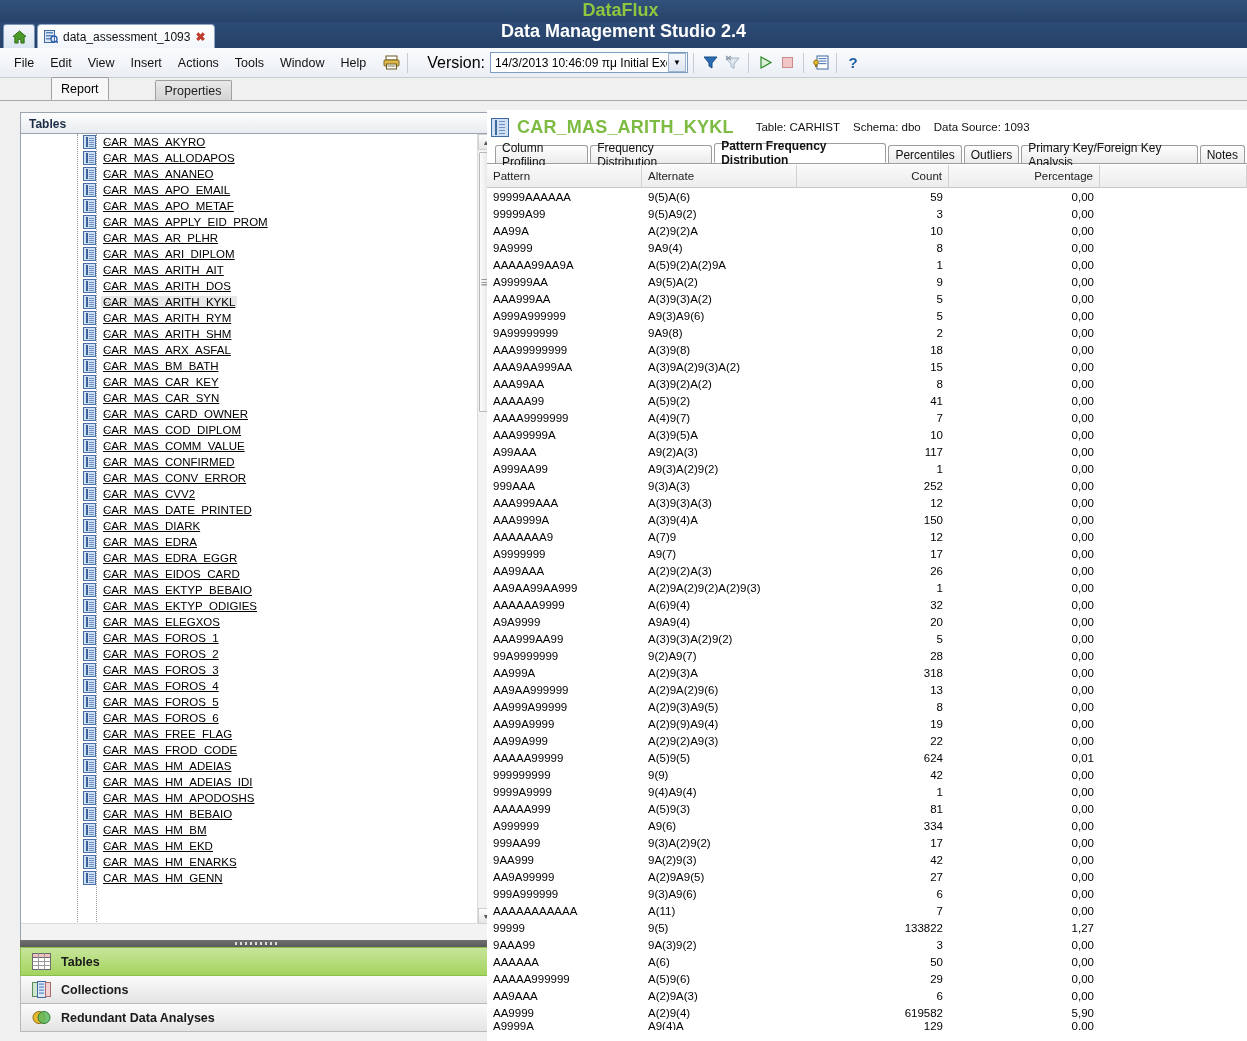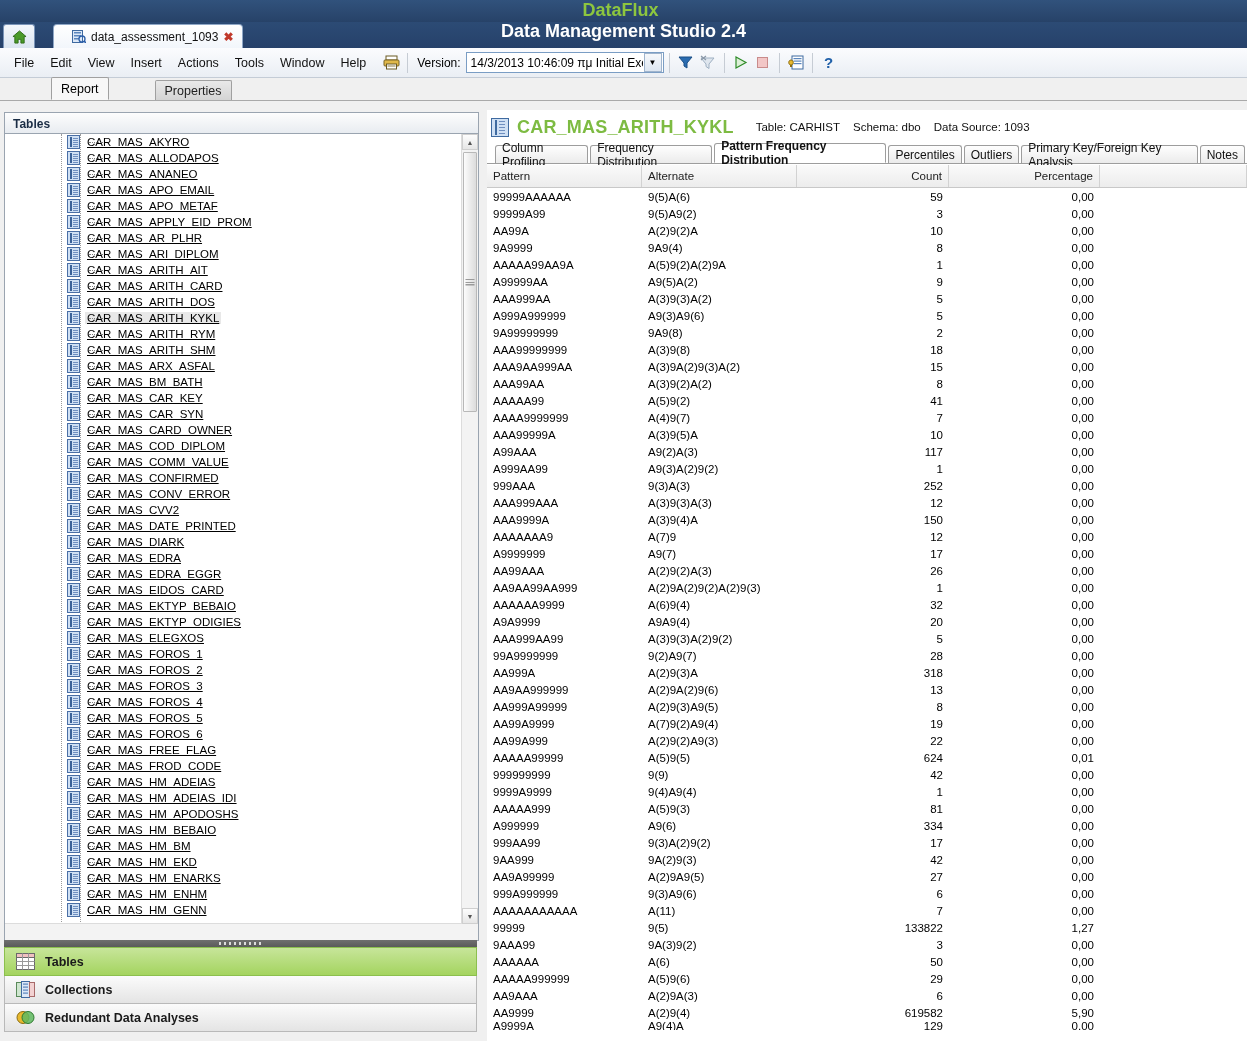--- a/index.html
+++ b/index.html
@@ -27,39 +27,39 @@
     display:flex;align-items:flex-end;padding-left:3px;
   }
   .homebtn{
     width:30px;height:23px;margin-right:2px;
     background:linear-gradient(to bottom,#f4f7fb 0%,#dbe5f1 100%);
     border:1px solid #7a94b8;border-bottom:none;
     border-radius:3px 3px 0 0;
     display:flex;align-items:center;justify-content:center;
   }
   .doctab{
-    height:23px;padding:0 8px 0 18px;
+    height:23px;padding:0 8px 0 6px;
     background:linear-gradient(to bottom,#ffffff 0%,#f2f6fb 100%);
     border:1px solid #8fa7c6;border-bottom:none;
     border-radius:4px 4px 0 0;
     display:flex;align-items:center;gap:5px;
-    font-size:12px;color:#111;font-weight:normal;margin-left:16px;
+    font-size:12px;color:#111;font-weight:normal;
   }
   .doctab .closex{color:#c0392b;font-weight:bold;font-size:12px;cursor:pointer;}
 
   
   .menubar{
     height:29px;background:linear-gradient(to bottom,#fbfcfe 0%,#eaeef4 100%);
     border-bottom:1px solid #c4ccd6;
     display:flex;align-items:center;padding-left:6px;gap:0;
   }
   .menuitem{padding:3px 8px;font-size:12.5px;color:#111;cursor:default;}
   .tbsep{width:1px;height:20px;background:#c6ccd4;margin:0 5px;}
   .tbicon{width:22px;height:22px;display:flex;align-items:center;justify-content:center;cursor:pointer;}
-  .verlabel{font-size:12px;margin:0 5px 0 4px;}
+  .verlabel{font-size:16px;margin:0 5px 0 14px;}
   .verbox{
     display:flex;align-items:center;
     height:19px;border:1px solid #7a9dc4;background:#fff;
     padding:0 0 0 4px;font-size:12px;
   }
   .verbox .vtext{width:172px;white-space:nowrap;overflow:hidden;}
   .verbox .vcaret{
     width:16px;height:17px;margin:0 1px;
     background:linear-gradient(to bottom,#f6f8fb 0%,#dde6f1 100%);
     border:1px solid #9fb4cd;
@@ -81,21 +81,21 @@
   }
   .rtab.active{
     background:#f7f7f7;height:21px;color:#000;
     border-bottom:1px solid #f7f7f7;
   }
 
   
   .body{position:absolute;left:0;top:110px;right:0;bottom:0;}
 
   
-  .leftpane{position:absolute;left:4px;top:2px;width:475px;bottom:0;}
+  .leftpane{position:absolute;left:20px;top:2px;width:475px;bottom:0;}
   .panehdr{
     height:21px;background:linear-gradient(to bottom,#fdfdfd 0%,#e7ebf0 100%);
     border:1px solid #9aa4b0;border-bottom:none;
     display:flex;align-items:center;padding-left:8px;
     font-size:12px;font-weight:bold;color:#1b2d45;
   }
   .treewrap{
     position:absolute;left:0;top:21px;width:473px;height:806px;
     border:1px solid #9aa4b0;background:#fff;overflow:hidden;
   }
@@ -379,25 +379,20 @@
                 <span class="tlabel">CAR_MAS_ARI_DIPLOM</span>
               </div>
               <div class="trow">
                 <span class="dashes"></span>
                 <span class="tico"></span>
                 <span class="tlabel">CAR_MAS_ARITH_AIT</span>
               </div>
               <div class="trow">
                 <span class="dashes"></span>
                 <span class="tico"></span>
-                <span class="tlabel">CAR_MAS_ARITH_CARD</span>
-              </div>
-              <div class="trow">
-                <span class="dashes"></span>
-                <span class="tico"></span>
                 <span class="tlabel">CAR_MAS_ARITH_DOS</span>
               </div>
               <div class="trow selected">
                 <span class="dashes"></span>
                 <span class="tico"></span>
                 <span class="tlabel">CAR_MAS_ARITH_KYKL</span>
               </div>
               <div class="trow">
                 <span class="dashes"></span>
                 <span class="tico"></span>
@@ -565,25 +560,20 @@
               </div>
               <div class="trow">
                 <span class="dashes"></span>
                 <span class="tico"></span>
                 <span class="tlabel">CAR_MAS_HM_EKD</span>
               </div>
               <div class="trow">
                 <span class="dashes"></span>
                 <span class="tico"></span>
                 <span class="tlabel">CAR_MAS_HM_ENARKS</span>
-              </div>
-              <div class="trow">
-                <span class="dashes"></span>
-                <span class="tico"></span>
-                <span class="tlabel">CAR_MAS_HM_ENHM</span>
               </div>
               <div class="trow">
                 <span class="tico"></span>
                 <span class="tlabel">CAR_MAS_HM_GENN</span>
               </div>
             </div>
         </div>
 
         <div class="vsb">
           <div class="sbbtn">▲</div>
@@ -876,21 +866,21 @@
             </div>
             <div class="grow">
               <div class="gc c1">AA999A99999</div>
               <div class="gc c2">A(2)9(3)A9(5)</div>
               <div class="gc c3">8</div>
               <div class="gc c4">0,00</div>
               <div class="gc c5"></div>
             </div>
             <div class="grow">
               <div class="gc c1">AA99A9999</div>
-              <div class="gc c2">A(7)9(2)A9(4)</div>
+              <div class="gc c2">A(2)9(9)A9(4)</div>
               <div class="gc c3">19</div>
               <div class="gc c4">0,00</div>
               <div class="gc c5"></div>
             </div>
             <div class="grow">
               <div class="gc c1">AA99A999</div>
               <div class="gc c2">A(2)9(2)A9(3)</div>
               <div class="gc c3">22</div>
               <div class="gc c4">0,00</div>
               <div class="gc c5"></div>

